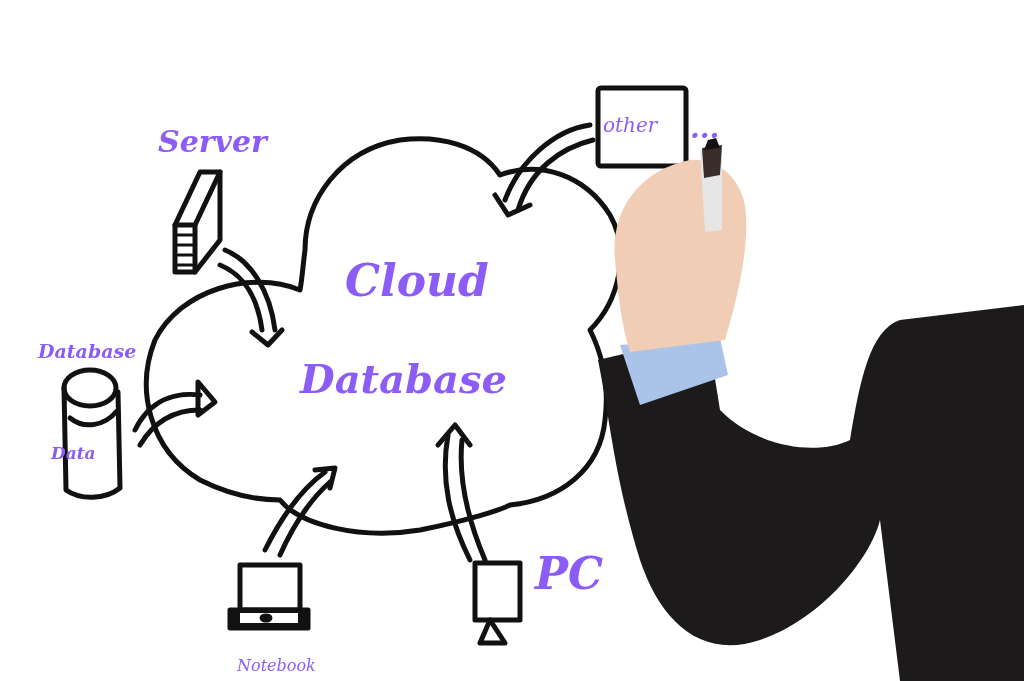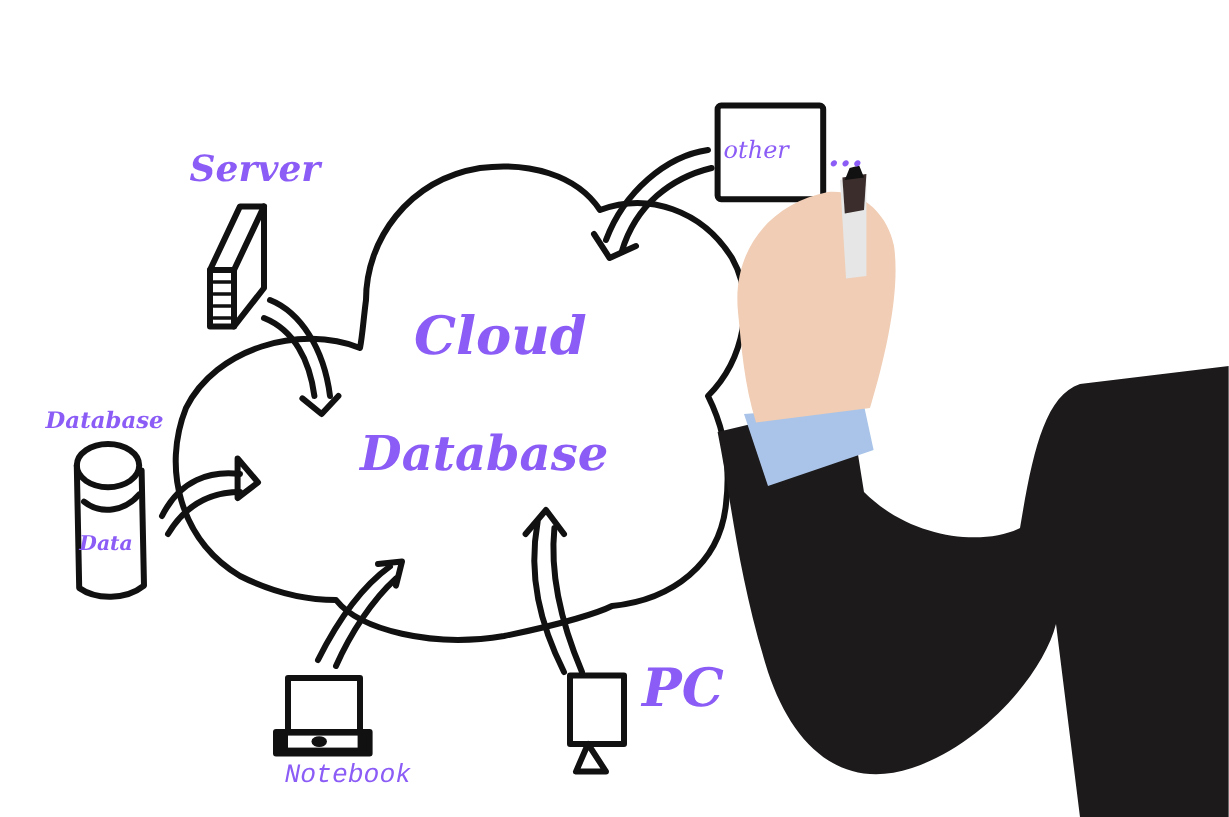--- a/index.html
+++ b/index.html
@@ -4,25 +4,25 @@
 <style>
   html, body { margin: 0; padding: 0; }
   body { width: 1024px; height: 681px; overflow: hidden; background: #ffffff; position: relative; }
   .scene { position: absolute; left: 0; top: 0; width: 1024px; height: 681px; }
   svg { position: absolute; left: 0; top: 0; }
   .lbl { position: absolute; font-family: "DejaVu Serif", serif; color: #8b5cf6; white-space: nowrap; font-style: italic; }
   .lbl-cloud1 { left: 345px; top: 255px; font-size: 44px; font-weight: bold; }
   .lbl-cloud2 { left: 300px; top: 355px; font-size: 40px; font-weight: bold; }
   .lbl-server { left: 158px; top: 124px; font-size: 30px; font-weight: bold; }
   .lbl-db { left: 38px; top: 340px; font-size: 19px; font-weight: bold; }
-  .lbl-data { left: 66px; top: 443px; font-size: 17px; font-weight: bold; }
+  .lbl-data { left: 51px; top: 443px; font-size: 17px; font-weight: bold; }
   .lbl-other { left: 603px; top: 113px; font-size: 20px; }
   .lbl-dots { left: 690px; top: 112px; font-size: 28px; font-weight: bold; }
   .lbl-pc { left: 535px; top: 548px; font-size: 44px; font-weight: bold; }
-  .lbl-nb { left: 237px; top: 634px; font-size: 22px; font-family: Liberation Mono, monospace; }
+  .lbl-nb { left: 237px; top: 656px; font-size: 16px; }
 </style>
 </head>
 <body>
 
 <div class="scene">
   <svg width="1024" height="681" viewBox="0 0 1024 681">
     <g fill="none" stroke="#111" stroke-width="5" stroke-linecap="round" stroke-linejoin="round">
 
       <path d="M300,290 C250,270 180,290 155,340 C135,390 150,450 200,480 C240,500 270,500 280,500 C300,525 360,540 420,530 C470,520 500,510 510,505 C560,500 600,470 605,420 C610,380 600,350 590,330 C620,300 630,250 610,215 C585,175 540,160 500,175 C480,145 440,135 400,140 C340,150 305,200 305,250 C303,265 302,280 300,290 Z"></path>
 

